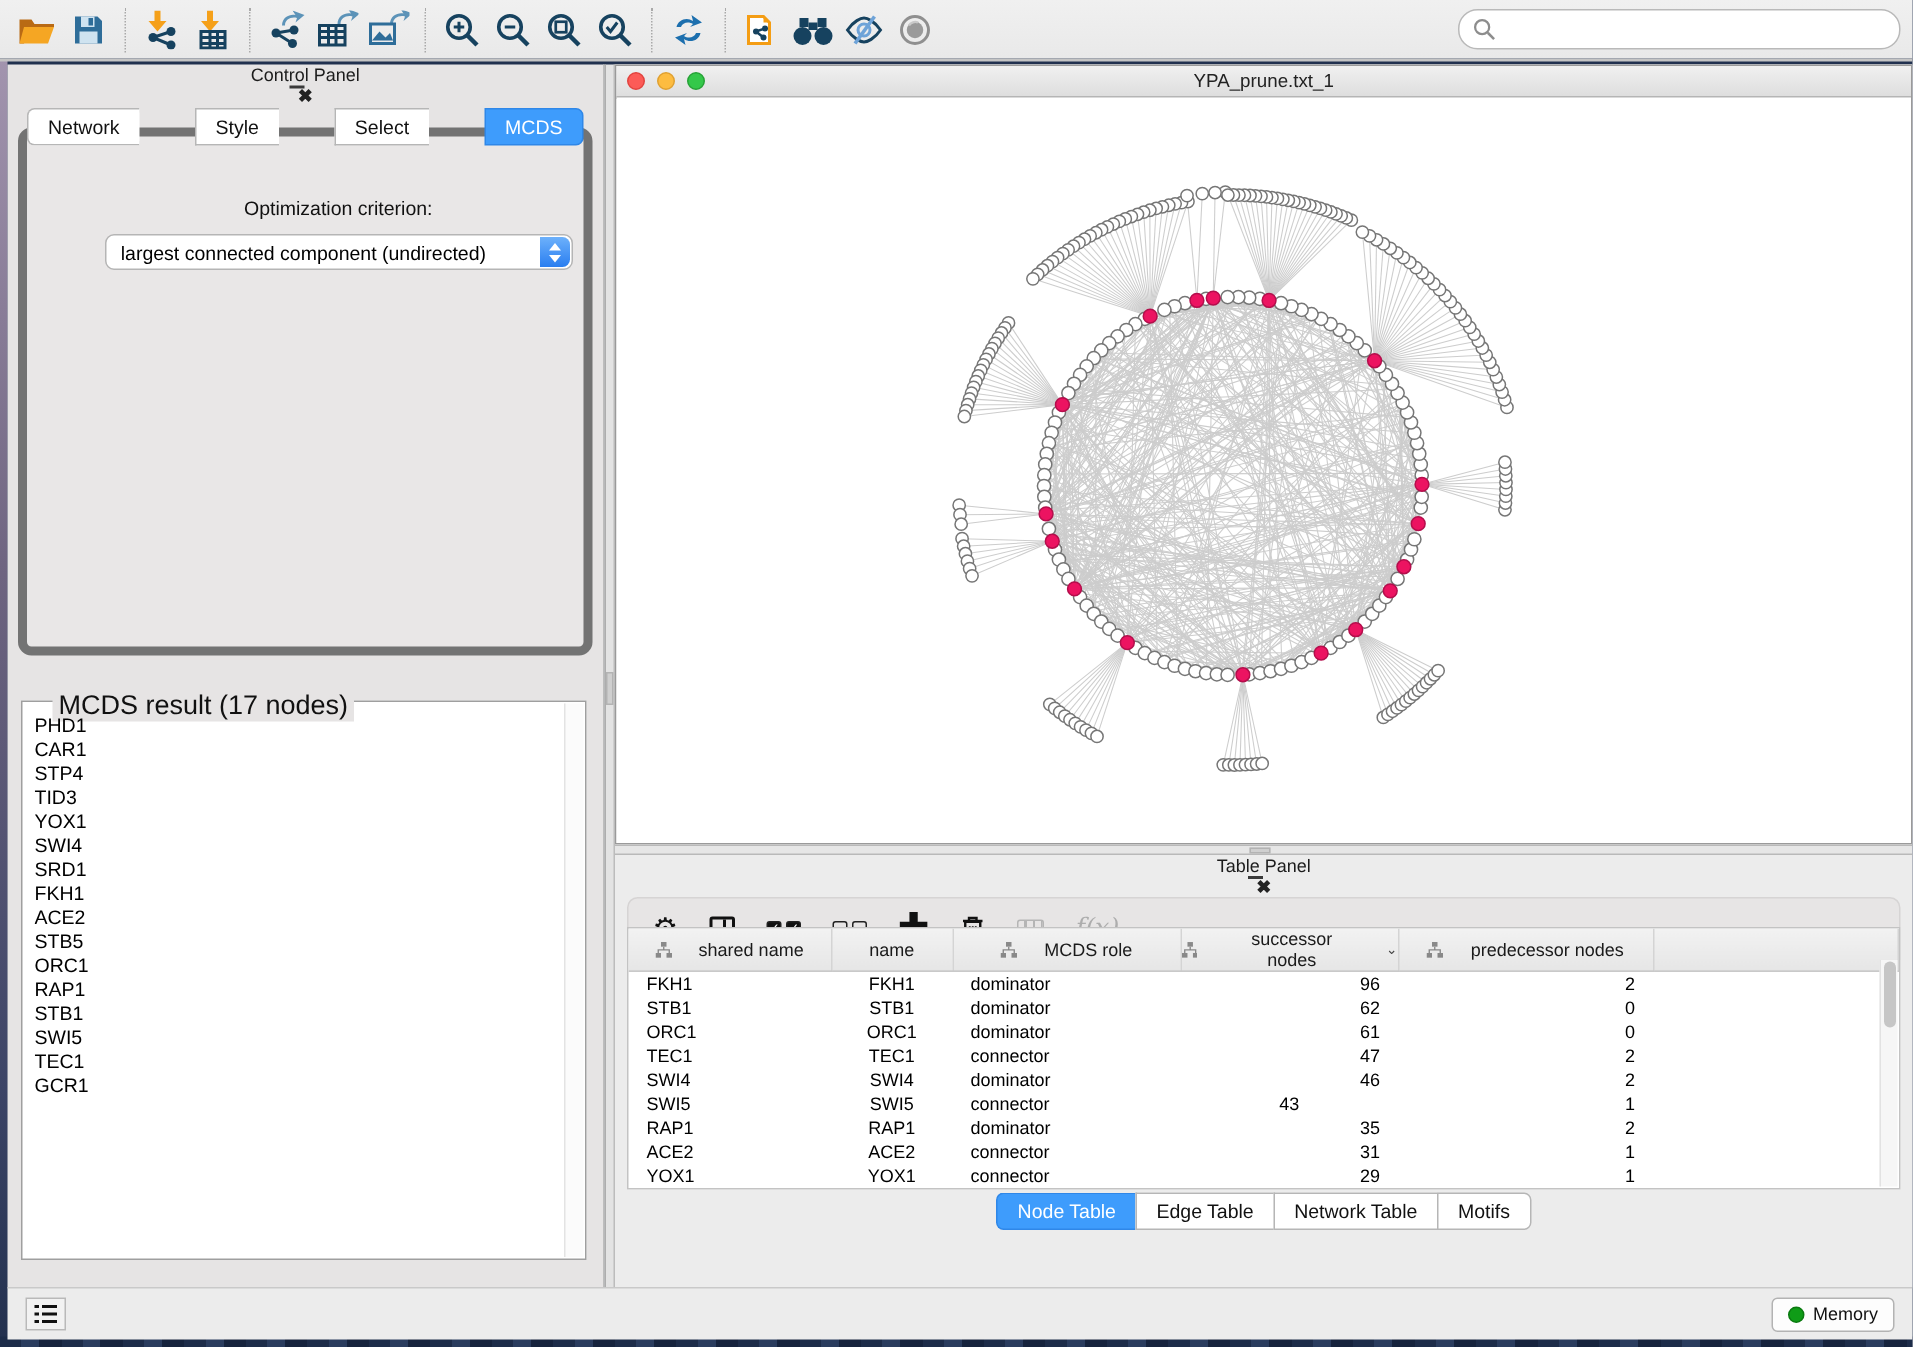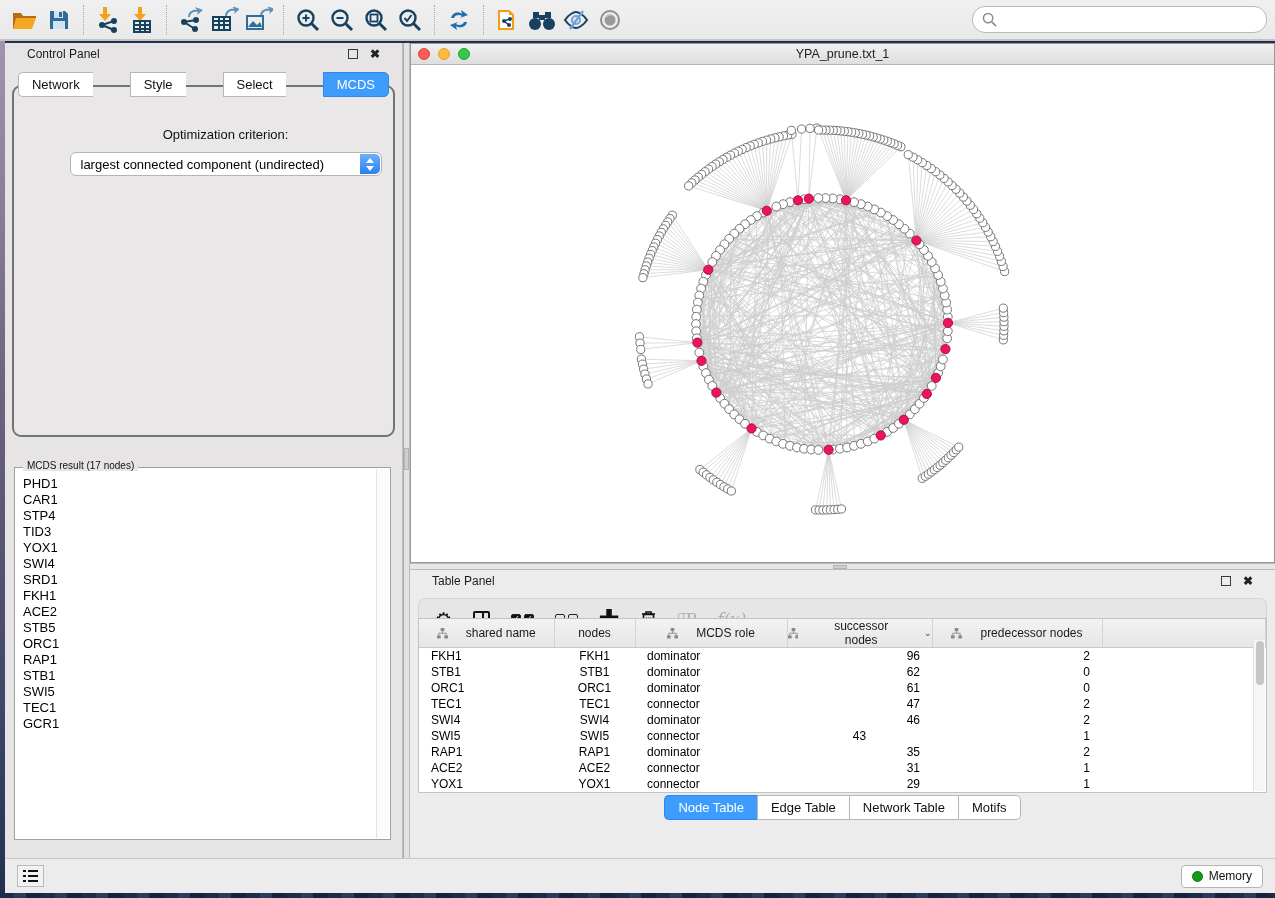--- a/index.html
+++ b/index.html
@@ -24,49 +24,49 @@
     font-family:"Liberation Sans",sans-serif; }
 
   
   .control-panel { position:absolute; left:5px; top:43px; width:398px; bottom:40px;
     background:#e6e4e4; border-right:1px solid #bdbdbd; }
   .v-split { position:absolute; left:403px; top:43px; width:7px; bottom:40px; background:#e3e3e3;
     border-left:1px solid #adadad; border-right:1px solid #bcbcbc; }
   .v-split .grip { position:absolute; top:405px; left:0; width:5px; height:22px; background:#cfcfcf; border:1px solid #b3b3b3; }
   .right-col { position:absolute; left:410px; top:43px; right:0; bottom:40px; background:#ececec; }
 
-  .panel-header { height:22px; display:flex; align-items:center; padding:0 22px; font-size:12px; color:#1c1c1c; }
+  .panel-header { height:22px; display:flex; align-items:center; padding:0 22px; font-size:12px; color:#1c1c1c;flex-direction:column; }
   .panel-header .spacer { flex:1; }
   .float-icon { width:10px; height:10px; border:1.5px solid #3a3a3a; display:inline-block; margin-right:12px; cursor:pointer; }
   .close-icon { font-size:12px; font-weight:bold; color:#222; cursor:pointer; line-height:10px; }
 
   
   .cp-tabs { display:flex; justify-content:center; margin-top:7px; position:relative; z-index:2;gap:37px; }
   .seg-btn { font-size:13px; padding:4px 13px; background:#fff; border:1px solid #b6b6b6; border-right:none;
     color:#111; cursor:pointer; }
   .seg-btn:first-child { border-radius:5px 0 0 5px; }
   .seg-btn:last-child { border-radius:0 5px 5px 0; border-right:1px solid #b6b6b6; }
   .seg-btn.sel { background:#3e9cfc; border-color:#2f87e8; color:#fff; }
-  .cp-box { margin:-12px 7px 0 7px; height:352px; background:#e9e7e7; border:2px solid #737373;
+  .cp-box { margin:-12px 7px 0 7px; height:352px; background:#e9e7e7; border:6px solid #737373;
     border-radius:9px; padding-top:24px; text-align:center;padding-left:44px; }
   .cp-label { font-size:13px; color:#111; margin:16px 0 10px; }
   .cp-select { width:312px; margin:0 auto; height:24px; background:#fff; border:1px solid #b5b5b5; border-radius:6px;
     display:flex; align-items:center; font-size:13px; padding-left:10px; cursor:pointer; position:relative; }
   .cp-select .stepper { position:absolute; right:1px; top:1px; bottom:1px; width:20px; border-radius:0 5px 5px 0;
     background:linear-gradient(#6db1fb,#2a7ef0); display:flex; flex-direction:column; align-items:center; justify-content:center; gap:3px; }
   .tri-up { width:0;height:0;border-left:4px solid transparent;border-right:4px solid transparent;border-bottom:5px solid #fff; }
   .tri-dn { width:0;height:0;border-left:4px solid transparent;border-right:4px solid transparent;border-top:5px solid #fff; }
   .cp-buttons { margin-top:13px; display:flex; justify-content:center; gap:13px; }
   .push-btn { font-size:13px; padding:4px 15px; background:#fff; border:1px solid #b0b0b0; border-radius:6px; cursor:pointer;
     font-family:"Liberation Sans",sans-serif; }
   .push-btn.focused { box-shadow:0 0 0 3px rgba(90,160,250,.65); border-color:#6ba7e8; }
 
   .mcds-fieldset { position:absolute; left:9px; right:11px; top:424px; bottom:18px;
     border:1px solid #9f9f9f; background:#fff; }
-  .mcds-legend { position:absolute; top:-8px; left:8px; background:#e6e4e4; padding:0 4px; font-size:10px; color:#111; }
+  .mcds-legend { position:absolute; top:-8px; left:20px; background:#e6e4e4; padding:0 4px; font-size:18px; color:#111; }
   .mcds-list { position:absolute; inset:8px 16px 4px 8px; overflow:hidden; font-size:13px; line-height:16px; color:#000; }
   .mcds-scroll { position:absolute; top:1px; bottom:1px; right:1px; width:13px; background:#fbfbfb; border-left:1px solid #e3e3e3; }
 
   
   .net-window { position:absolute; left:0; right:0; top:0; height:520px; background:#fff; border:1px solid #9a9a9a; }
   .net-titlebar { height:21px; background:linear-gradient(#f0f0f0,#dedede); border-bottom:1px solid #b5b5b5;
     display:flex; align-items:center; padding:0 7px; position:relative; }
   .tl { width:12px; height:12px; border-radius:50%; margin-right:8px; cursor:pointer; }
   .tl.red{background:#fc5b57;border:1px solid #e2443f;} .tl.yel{background:#fdbc40;border:1px solid #e0a131;} .tl.grn{background:#34c84a;border:1px solid #27a337;}
   .net-title { position:absolute; left:0; right:0; text-align:center; font-size:12.5px; color:#222; }
@@ -1326,21 +1326,21 @@
                     <rect x="4" y="0" width="4" height="3.4" fill="#555"></rect>
                     <rect x="0" y="8" width="4" height="3.4" fill="#555"></rect>
                     <rect x="8" y="8" width="4" height="3.4" fill="#555"></rect>
                     <path d="M6 3.4v2.3M2 8V5.7h8V8" stroke="#555" fill="none"></path>
                   </svg>
                   <span>shared name</span>
                 </span>
               </th>
               <th>
                 <span class="hwrap">
-                  <span>nodes</span>
+                  <span>name</span>
                 </span>
               </th>
               <th>
                 <span class="hwrap">
                   <svg class="col-icon" viewBox="0 0 12 12">
                     <rect x="4" y="0" width="4" height="3.4" fill="#555"></rect>
                     <rect x="0" y="8" width="4" height="3.4" fill="#555"></rect>
                     <rect x="8" y="8" width="4" height="3.4" fill="#555"></rect>
                     <path d="M6 3.4v2.3M2 8V5.7h8V8" stroke="#555" fill="none"></path>
                   </svg>

